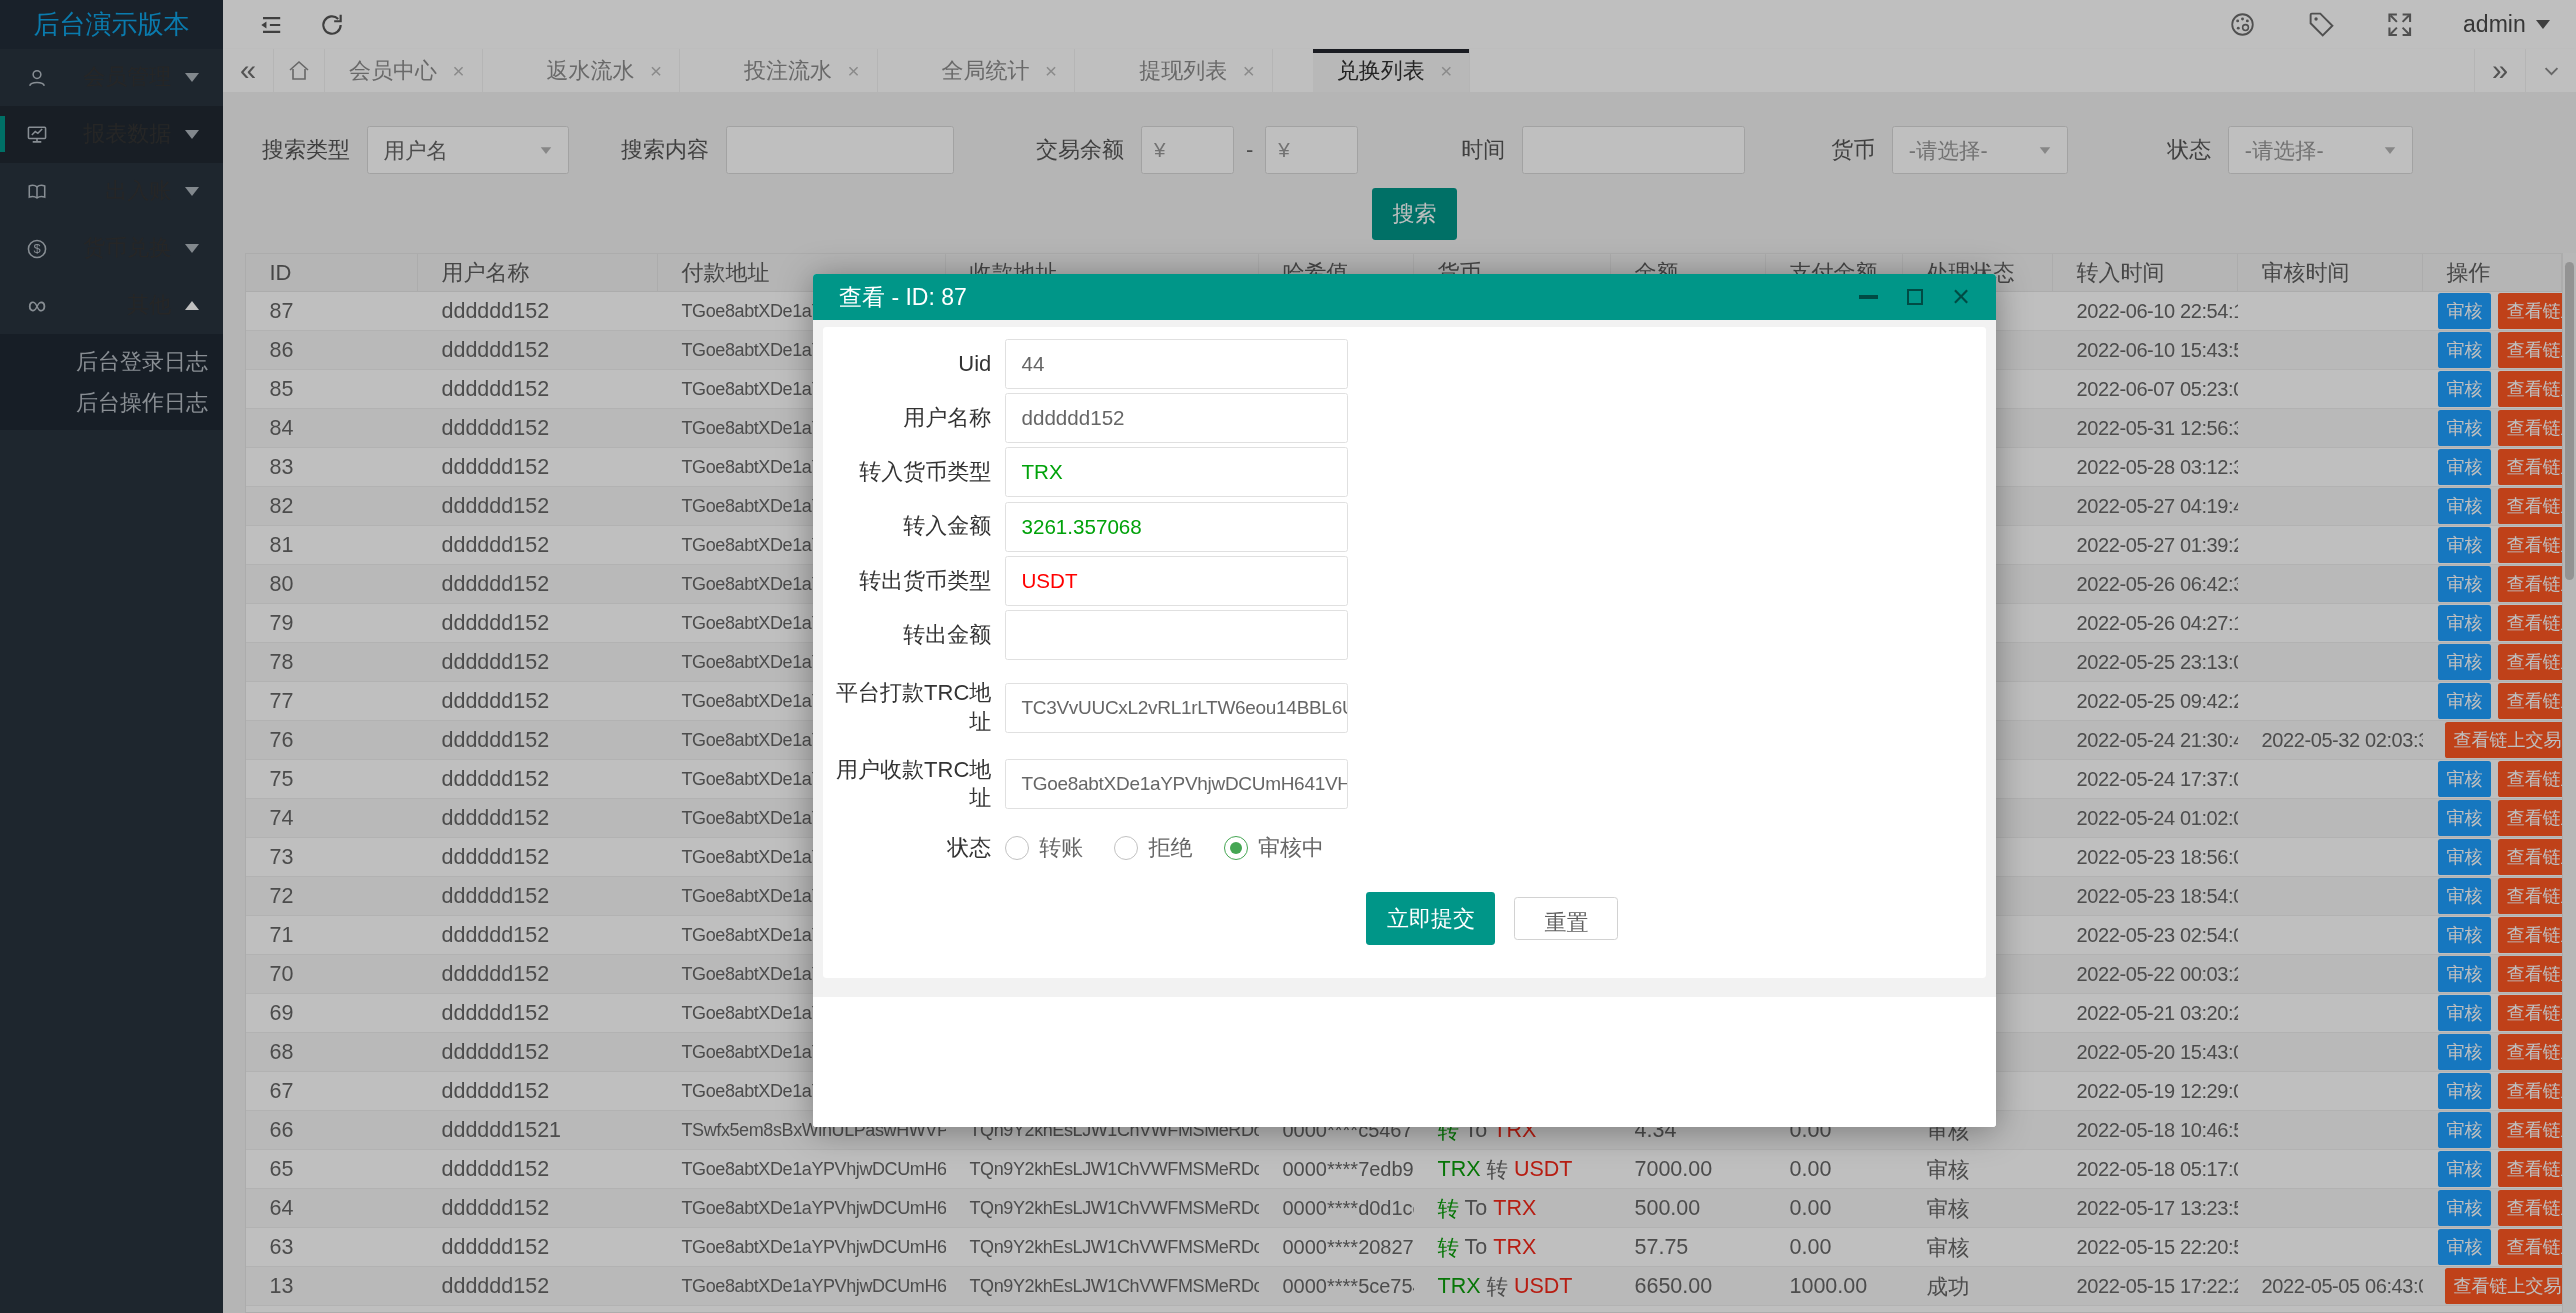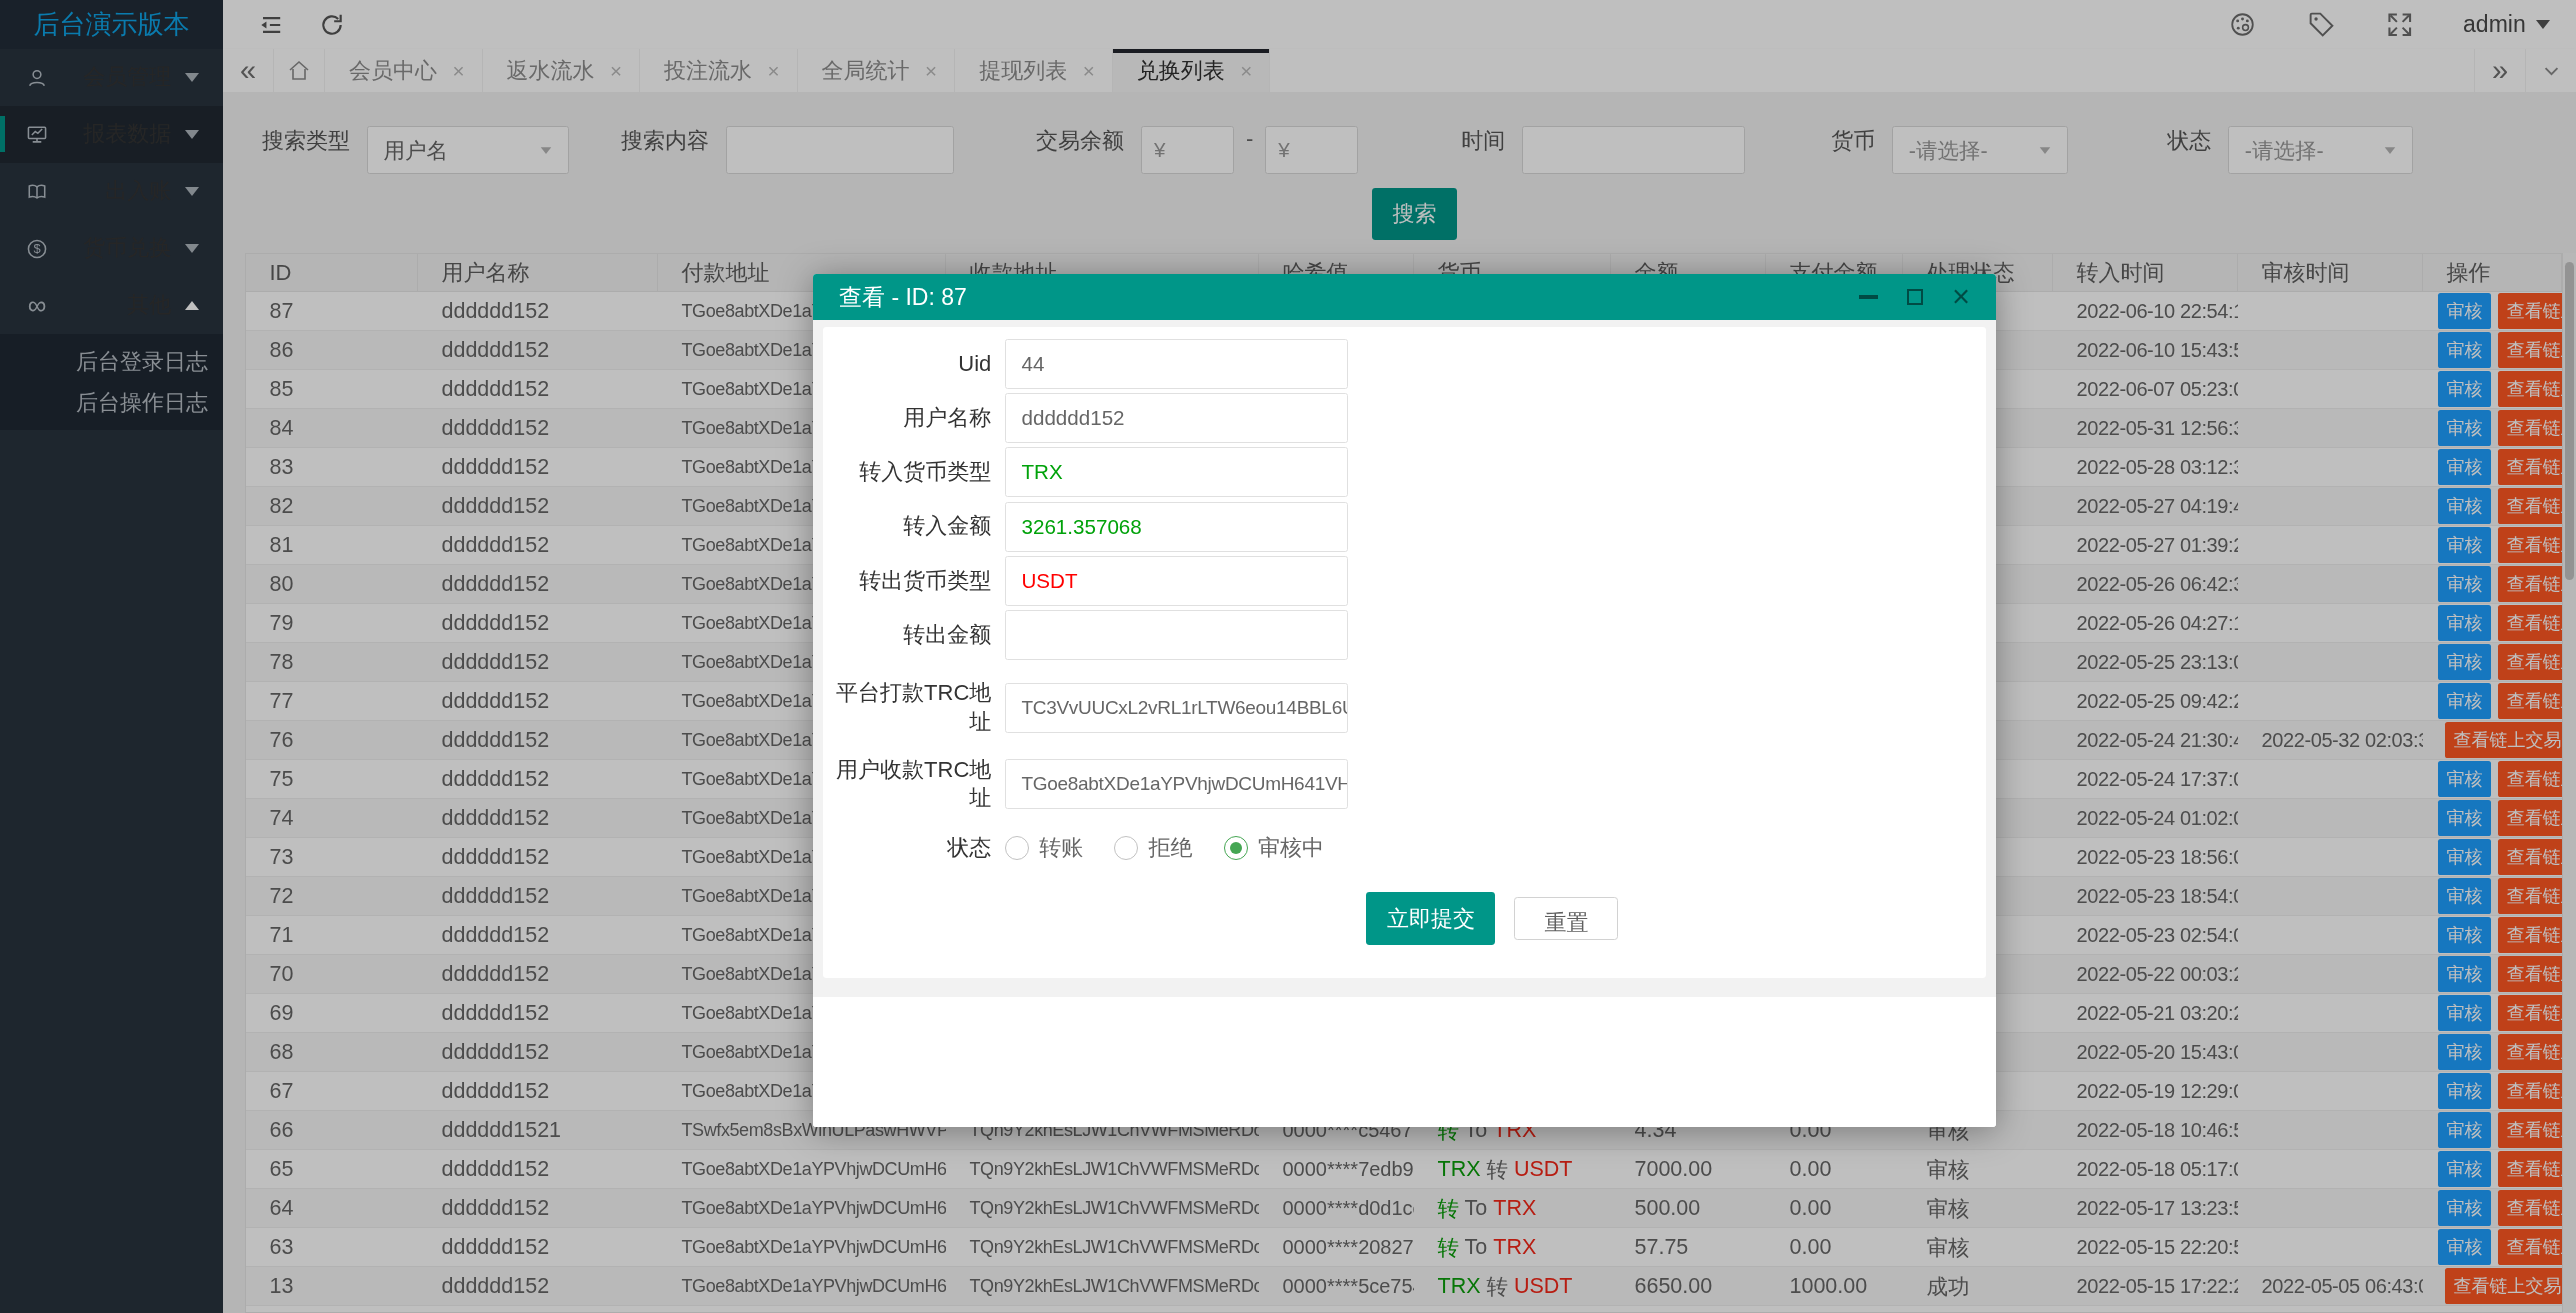--- a/index.html
+++ b/index.html
@@ -22,30 +22,30 @@
   .topbar{position:absolute;left:223px;top:0;right:0;height:49px;background:#fff;display:flex;align-items:center;}
   .tb-ico{margin-left:34px;cursor:pointer;display:flex;align-items:center;}
   .tb-right{margin-left:auto;display:flex;align-items:center;}
   .tb-right .tb-ico{margin-left:0;margin-right:50px;}
   .admin-box{display:flex;align-items:center;margin-right:26px;cursor:pointer;color:#4a4a4a;font-size:23px;}
   .admin-caret{width:0;height:0;border-left:7.7px solid transparent;border-right:7.7px solid transparent;border-top:9.4px solid #555;margin-left:10.3px;}
   
   .tabbar{position:absolute;left:223px;top:49px;right:0;height:43px;background:#fff;display:flex;align-items:stretch;box-shadow:0 1.7px 4.3px rgba(0,0,0,0.10);}
   .tab-nav{width:50px;display:flex;align-items:center;justify-content:center;color:#6f6f6f;font-size:29px;border-right:0.9px solid #f2f2f2;cursor:pointer;}
   .tab-home{width:50px;display:flex;align-items:center;justify-content:center;border-right:0.9px solid #f2f2f2;cursor:pointer;}
-  .tabs{display:flex;}
+  .tabs{display:flex;gap:40px;}
   .tab{display:flex;align-items:center;padding:0 17px 0 24px;border-right:0.9px solid #f2f2f2;font-size:22px;color:#8d8d8d;cursor:pointer;position:relative;}
   .tab .x{margin-left:15.5px;color:#b9b9b9;font-size:20.6px;}
   .tab.active{background:#f6f6f6;color:#303030;}
   .tab.active::before{content:"";position:absolute;left:0;top:0;right:0;height:4.3px;background:#23262E;}
   .tab-more{margin-left:auto;display:flex;align-items:stretch;}
   .tab-more .tab-nav{border-left:0.9px solid #f2f2f2;border-right:none;}
   
   .content{position:absolute;left:223px;top:92px;right:0;bottom:0;background:#f2f2f2;}
-  .filters{display:flex;padding:34px 0 0 39px;}
+  .filters{display:flex;align-items:center;padding:34px 0 0 39px;}
   .f-label{font-size:22px;color:#565656;margin-right:17px;white-space:nowrap;}
   .box{height:48px;background:#fff;border:0.9px solid #d9d9d9;border-radius:2.6px;box-sizing:border-box;}
   .selbox{display:flex;align-items:center;padding:0 15.5px;cursor:pointer;}
   .selbox .sel-txt{font-size:21.5px;color:#666;flex:1;}
   .selbox .sel-txt.ph{color:#999;}
   .selbox .caret-d{transform:scale(0.75);border-top-color:#b5b5b5;}
   .inp{border:0.9px solid #d9d9d9;background:#fff;height:48px;border-radius:2.6px;box-sizing:border-box;font-size:21.5px;color:#666;padding:0 13.7px;outline:none;}
   .money{position:relative;}
   .money .yuan{position:absolute;left:12px;top:50%;transform:translateY(-50%);color:#999;font-size:20.6px;}
   .money input{padding-left:38px;width:100%;height:100%;border:none;background:transparent;outline:none;font-size:20.6px;}

